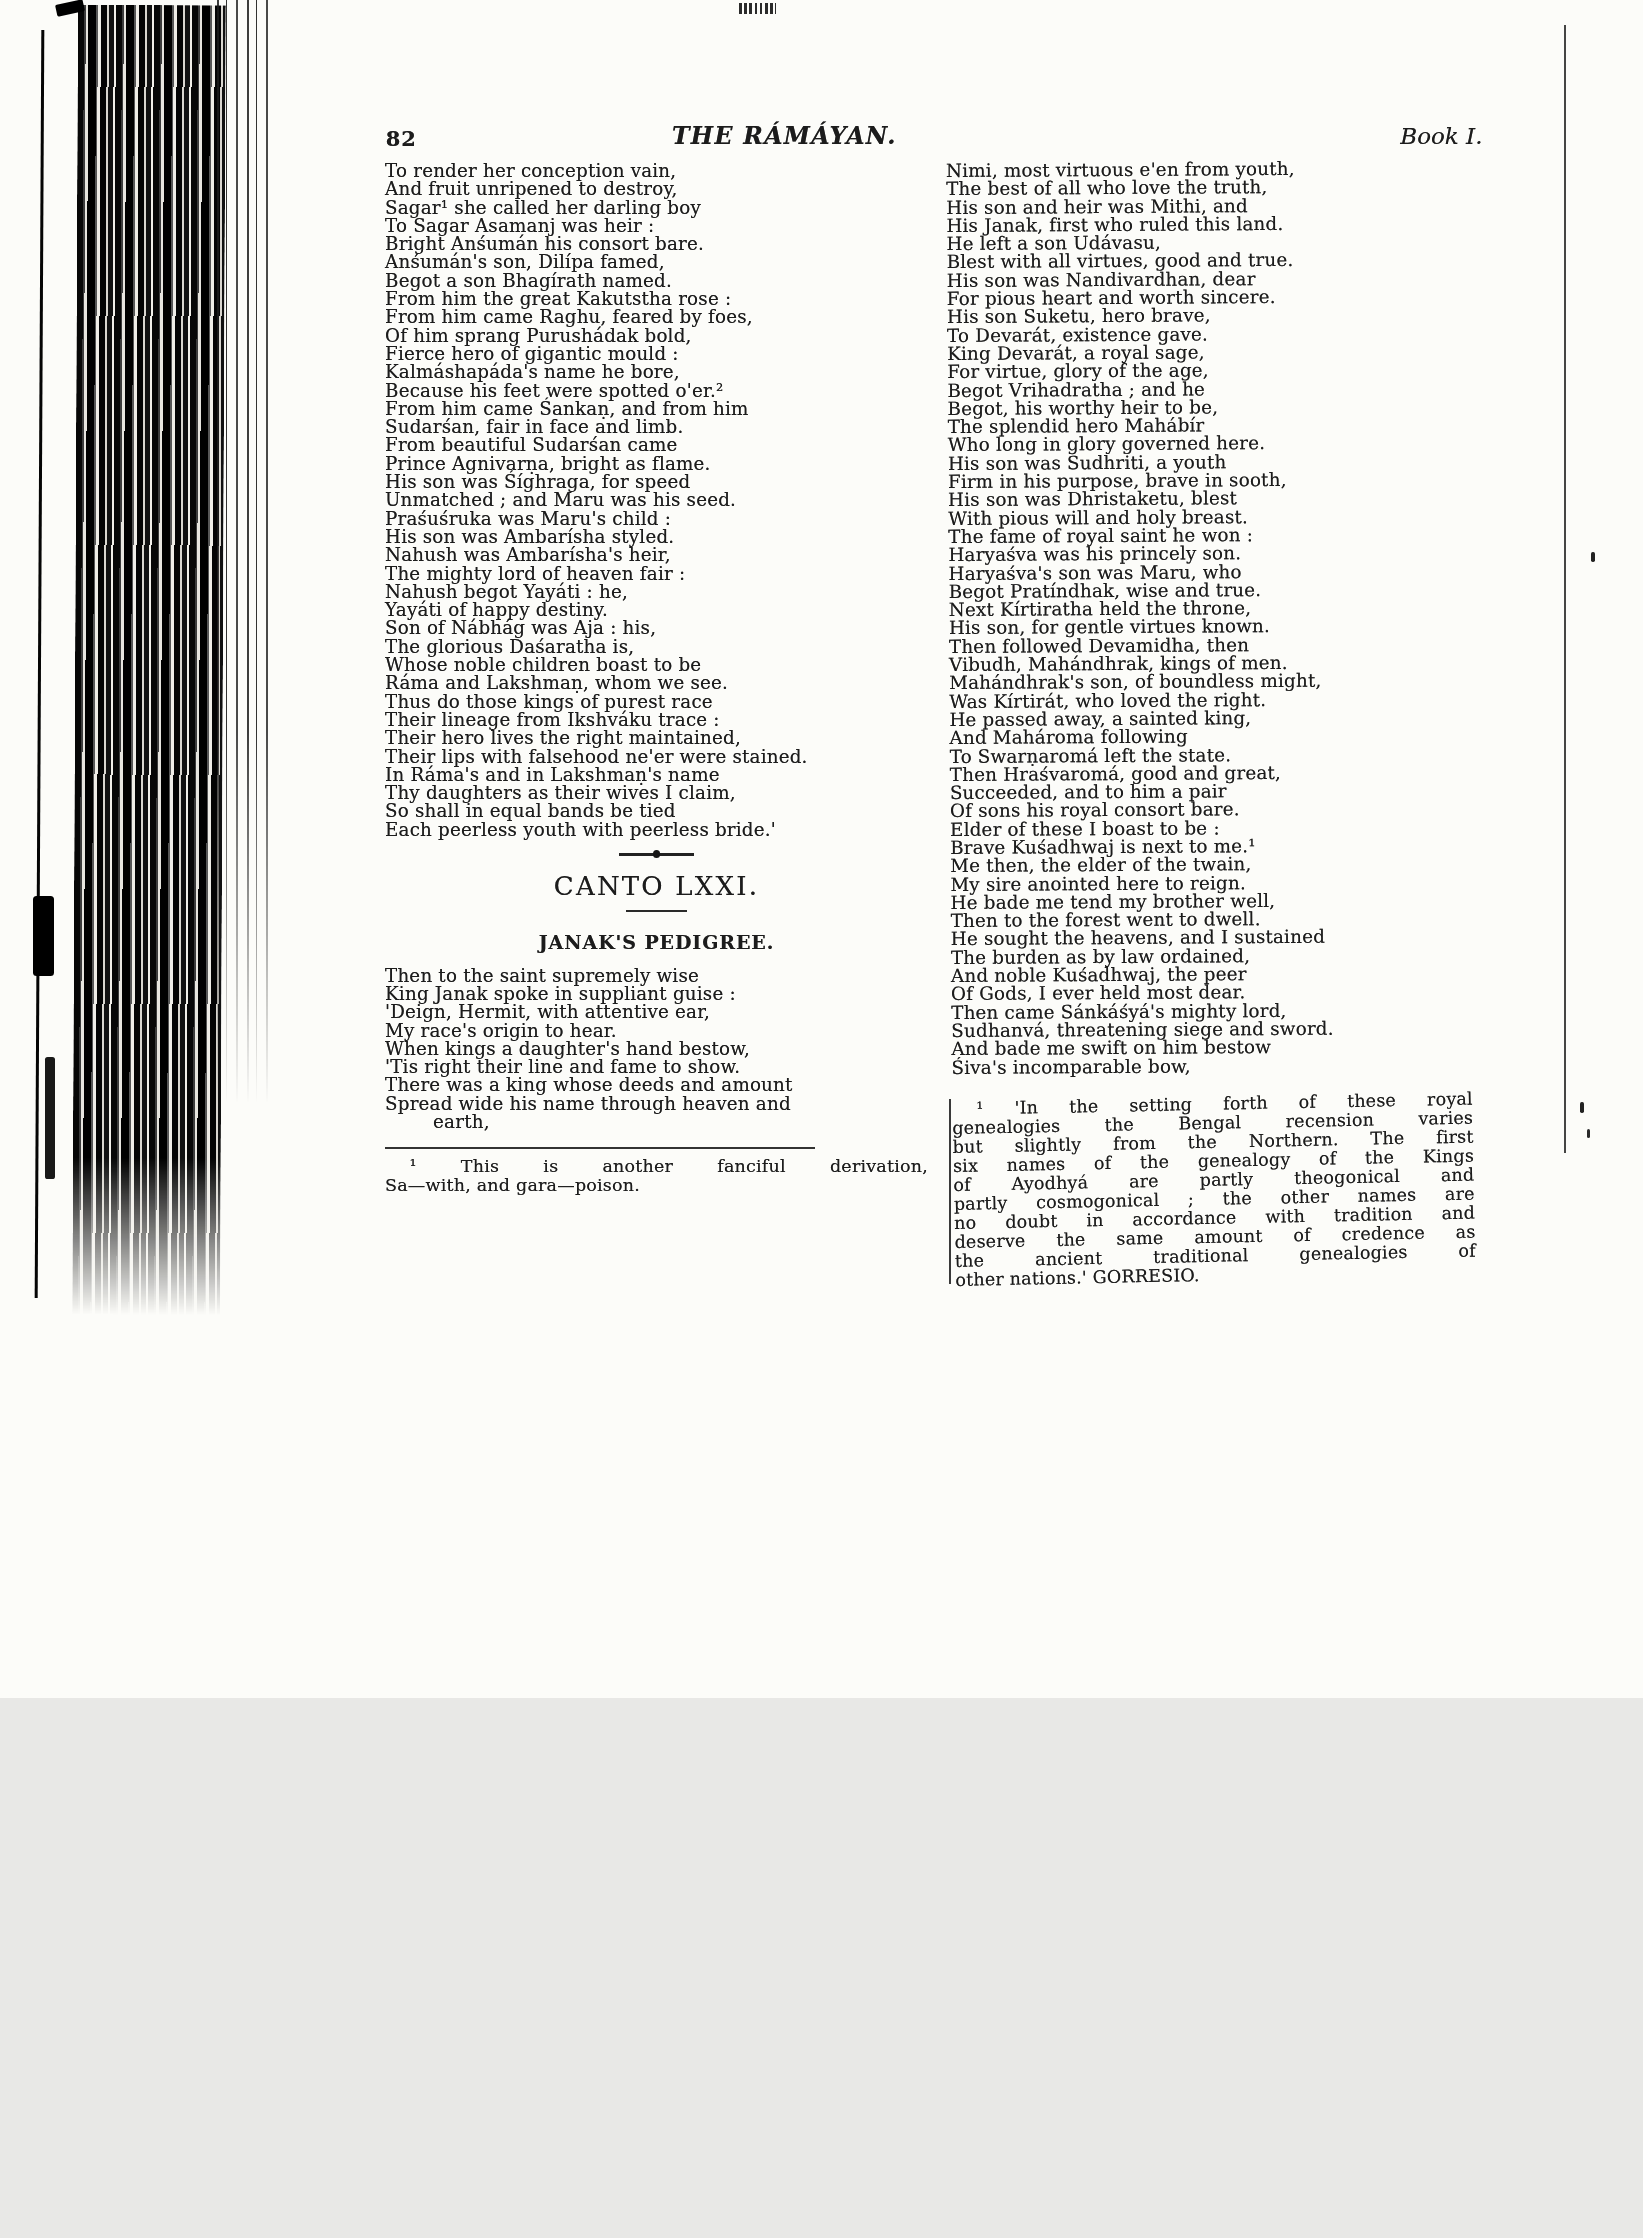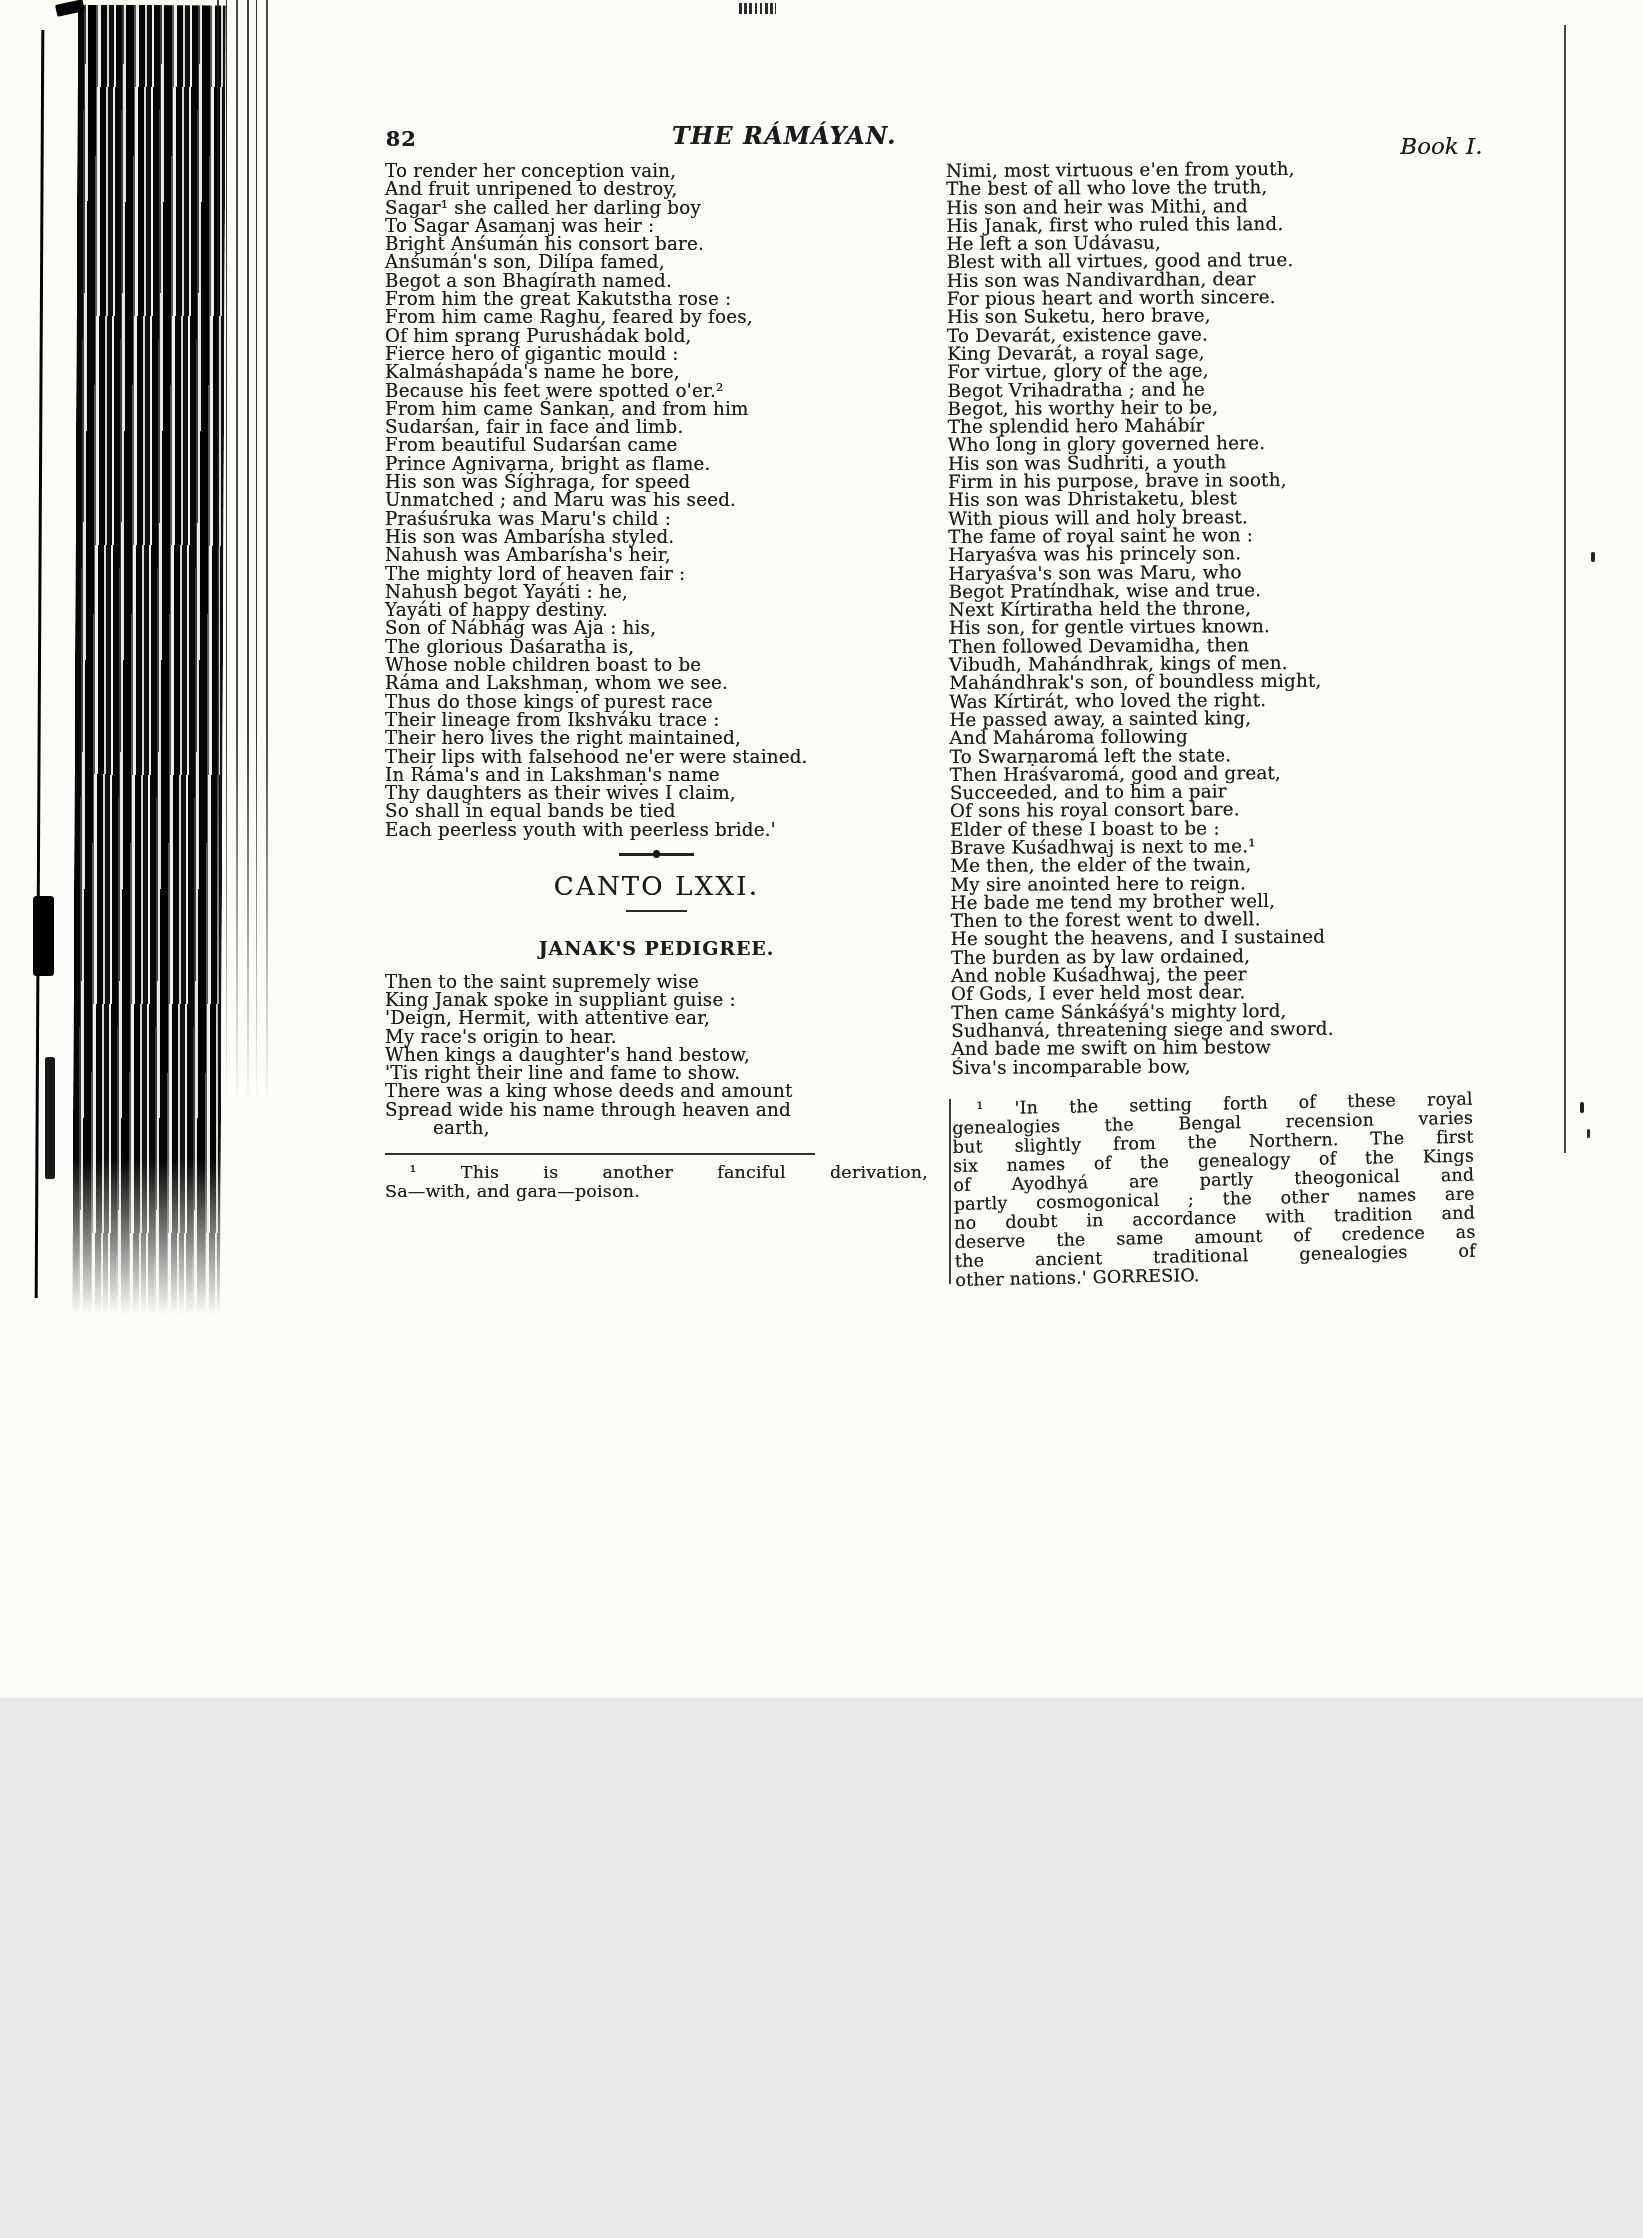--- a/index.html
+++ b/index.html
@@ -42,36 +42,36 @@
     background:radial-gradient(circle at 32% 38%, #f2f2ee 0 2.6px, transparent 4.4px),
                radial-gradient(circle at 62% 72%, #f2f2ee 0 1.7px, transparent 3.5px), #030303;
     border-radius:5.2px 2.6px 0 0; }
   .corner-blob2 { left:1474px; top:2220px; width:169px; height:18.3px; background:#030303; }
 
   
   .header { position:absolute; left:384px; top:122px; width:1102px; height:31px; }
   .pageno { position:absolute; left:1.7px; top:4.4px; font-size:21px; font-weight:700; letter-spacing:0.9px; }
   .running-title { position:absolute; left:288px; top:0; width:454px; 
     font-style:italic; font-weight:700; font-size:23.6px; letter-spacing:1.3px; }
-  .book-label { position:absolute; right:3.5px; top:11px; font-style:italic; font-size:23px; }
+  .book-label { position:absolute; right:3.5px; top:1px; font-style:italic; font-size:23px; }
 
   
   .columns { position:absolute; left:385px; top:162px; width:1102px; display:flex; gap:18px; }
   .col-left { width:543px; }
   .col-right { width:521px; transform:rotate(-0.35deg); transform-origin:top left; }
 
   .tline { white-space:pre; font-size:18.3px; line-height:18.3px; letter-spacing:0.2px; }
 
   .divider { width:75px; height:2.6px; background:#222; margin:14px auto 0; position:relative; }
   .divider-dot { position:absolute; left:50%; top:50%; transform:translate(-50%,-50%);
     width:7.9px; height:7.9px; background:#161616; border-radius:50%; }
 
   .canto { margin-top:15.7px; text-align:center; font-size:26px; font-weight:400; letter-spacing:2.2px; }
   .canto-rule { width:61px; height:1.7px; background:#2a2a2a; margin:8.7px auto 0; }
-  .subhead { margin-top:25px; text-align:center; font-size:19px; font-weight:700; letter-spacing:0.9px; }
+  .subhead { margin-top:19px; text-align:center; font-size:19px; font-weight:700; letter-spacing:0.9px; }
   .verse-b { margin-top:14px; }
 
   .fn-rule { width:430px; height:1.7px; background:#333; margin-top:15.7px; }
   .fn { margin-top:8.7px; }
   .fn .tline { font-size:17.5px; line-height:19px; white-space:normal;
     text-align:justify; text-align-last:justify; }
   .fn .tline:first-child { text-indent:24.5px; }
   .fn .tline:last-child { text-align-last:left; }
   .fn2 { margin-top:7px; }
   .fn-right { margin-top:23px; transform:rotate(-0.8deg); transform-origin:left top; }

